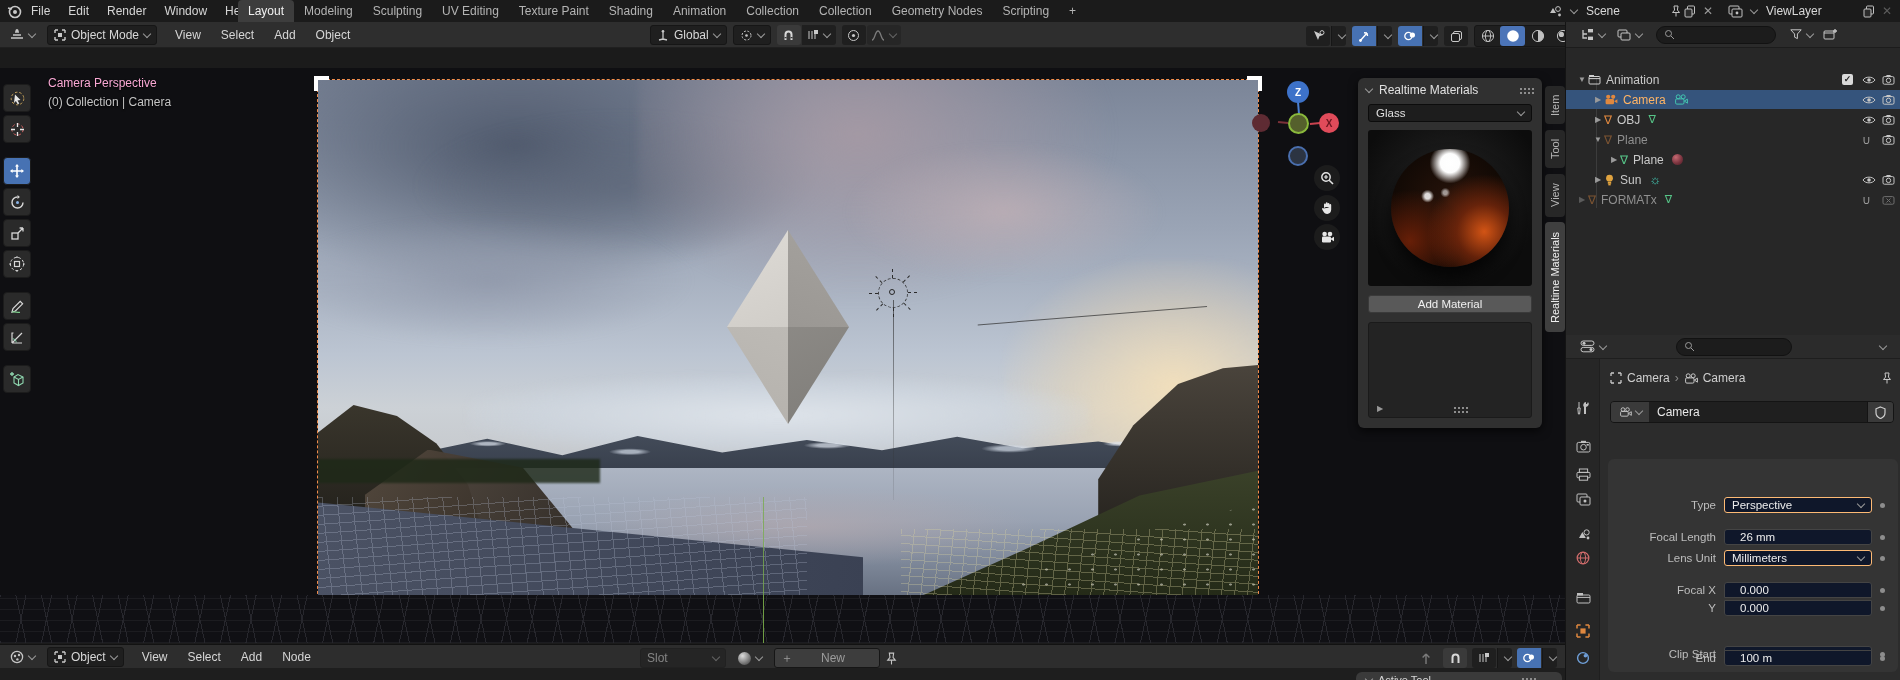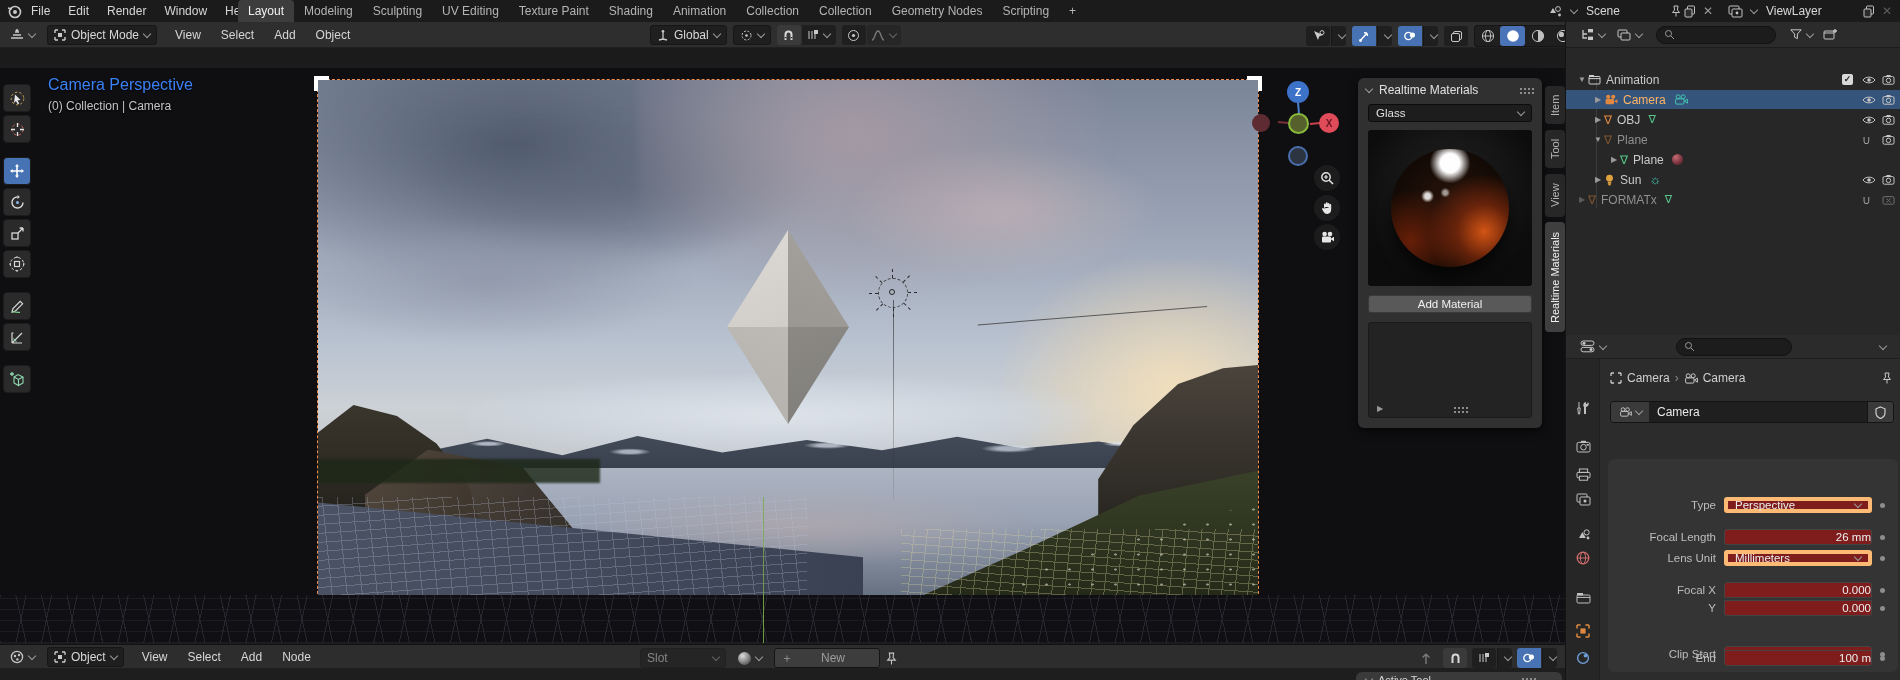--- a/index.html
+++ b/index.html
@@ -45,21 +45,21 @@
   
   #row3 { left:0; top:48px; width:1565px; height:20px; background:#232323; font-size:11.5px;
           border-bottom:1px solid #181818; }
   #row3 .lab { color:#bdbdbd; }
   .dd3 { height:16px; background:#2c2c2c; border:1px solid #161616; border-radius:3px;
          display:flex; align-items:center; padding:0 6px; color:#d8d8d8; }
 
   
   #viewport { left:0; top:68px; width:1565px; height:575px; background:#0f0f12; overflow:hidden; }
   #vtexts { left:48px; top:8px; text-shadow:0 1px 2px #000; }
-  #vtexts .l1 { color:#3b82f6; font-size:16px; }
+  #vtexts .l1 { color:#f9a8d4; font-size:12px; }
   #vtexts .l2 { color:#c4c4c4; font-size:12px; margin-top:5px; }
 
   #vtoolbar { left:3px; top:16px; display:flex; flex-direction:column; gap:3px; }
   .tbtn { width:28px; height:28px; background:#2d2d2de8; border:1px solid #1c1c1c; border-radius:4px;
           display:flex; align-items:center; justify-content:center; color:#d5d5d5; }
   .tbtn.active { background:#4772b3; color:#fff; }
   .tgap { height:8px; }
 
   
   #camwrap { left:318px; top:12px; width:940px; height:528px; }
@@ -220,23 +220,23 @@
   .idrow .seg2 { flex:1; background:#1f1f1f; display:flex; align-items:center; padding:0 8px; color:#e8e8e8; }
   .idrow .seg3 { width:26px; background:#3a3a3a; display:flex; align-items:center; justify-content:center;
                  border-left:1px solid #141414; color:#cfcfcf; }
   .ppanel { position:absolute; left:8px; width:290px; background:#343434; border-radius:6px; }
   .ppanel .phead { height:24px; display:flex; align-items:center; padding:0 9px; color:#e2e2e2; }
   .ppanel .phead .ch { margin:0 7px 0 0; }
   .prow { position:absolute; width:100%; height:17px; }
   .prow .plab { position:absolute; left:0; width:108px; text-align:right; color:#bdbdbd; font-size:11.5px; top:2px;}
   .pfield { position:absolute; left:116px; width:148px; height:16px; border-radius:3px; display:flex;
             align-items:center; font-size:11.5px; color:#ededed; }
-  .pfield.dd { background:#7f1d1d; border:4px solid #fdba74; padding:0 7px; }
+  .pfield.dd { background:#0f172a; border:1px solid #fdba74; padding:0 7px; }
   .pfield.dd .ch { margin-left:auto; }
-  .pfield.num { background:#7f1d1d; justify-content:flex-end; border:1px solid #444; }
+  .pfield.num { background:#0f172a; justify-content:flex-start; border:1px solid #444;padding-left:15px; }
   .adot { position:absolute; left:272px; top:6px; width:5px; height:5px; border-radius:50%; background:#8d8d8d; }
 
   
   #bhdr { left:0; top:644px; width:1565px; height:24px; background:#2d2d2d; border-top:1px solid #121212; }
   #bbody { left:0; top:668px; width:1565px; height:12px; background:#1e1e1e; }
   #atool { left:1356px; top:672px; width:206px; height:8px; background:#3a3a3a; border-radius:6px 6px 0 0;
            overflow:hidden; }
   #atool .in { display:flex; align-items:center; gap:6px; padding:2px 10px; color:#d5d5d5; font-size:11px; }
   .dim5 { opacity:.5; }
   #vsplit { left:1565px; top:22px; width:1px; height:658px; background:#141414; }

